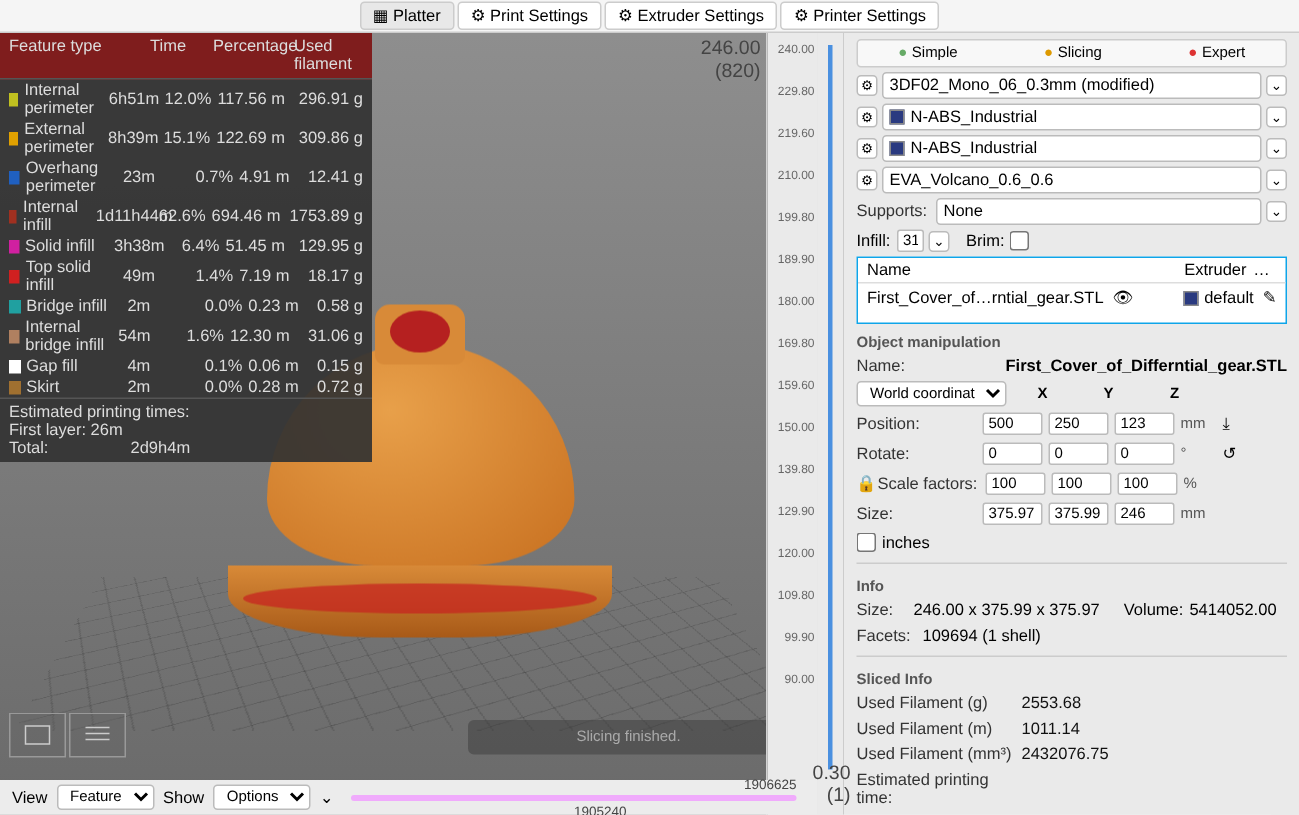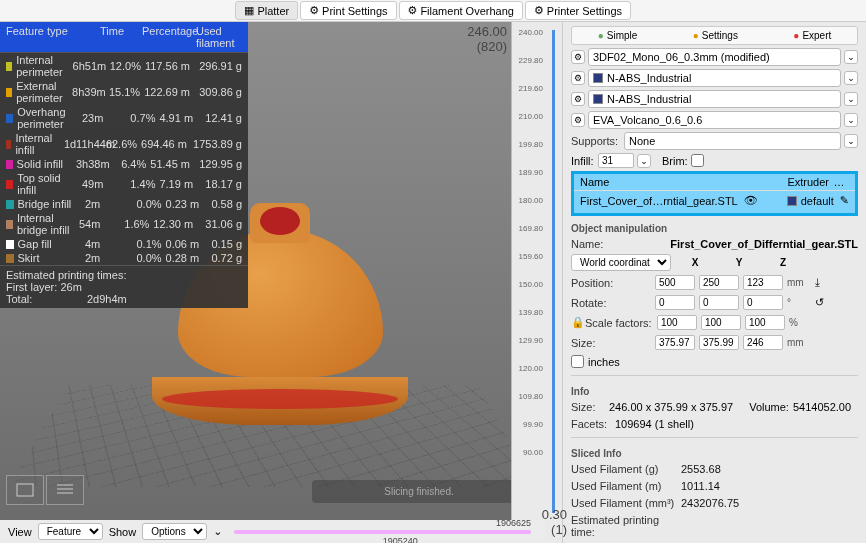--- a/index.html
+++ b/index.html
@@ -3,21 +3,21 @@
 <meta charset="utf-8">
 <style>
 * { margin: 0; padding: 0; box-sizing: border-box; font-family: -apple-system, Helvetica, Arial, sans-serif; font-size: 11px; }
 body { width: 866px; height: 543px; background: #ececec; display: flex; flex-direction: column; overflow: hidden; }
 .toolbar { height: 22px; background: #f5f5f5; display: flex; justify-content: center; align-items: center; gap: 2px; border-bottom: 1px solid #ccc; }
 .tbtn { padding: 2px 8px; background: #fff; border: 1px solid #ccc; border-radius: 3px; display: flex; align-items: center; gap: 3px; font-size: 10px; cursor: pointer; }
 .tbtn.active { background: #e8e8e8; }
 .main { flex: 1; display: flex; min-height: 0; }
 .viewport { position: relative; width: 545px; background: linear-gradient(#8e8e8e, #6a6a6a); }
 .legend { position: absolute; top: 0; left: 0; width: 248px; background: rgba(50,50,50,0.92); color: #ddd; font-size: 10px; }
-.legend-hdr { display: flex; background: #1d4ed8; padding: 3px 6px; border-bottom: 1px solid #555; font-size: 10px; }
+.legend-hdr { display: flex; background: #7f1d1d; padding: 3px 6px; border-bottom: 1px solid #555; font-size: 10px; }
 .lc1 { width: 94px; } .lc2 { width: 42px; } .lc3 { width: 50px; text-align: right; } .lc4 { flex: 1; text-align: left; padding-left: 4px; }
 .lrow { display: flex; padding: 1px 6px; align-items: center; }
 .sw { width: 9px; height: 9px; margin-right: 4px; display: inline-block; }
 .ltxt { width: 81px; } .ltime { width: 42px; } .lpct { width: 50px; text-align: right; }
 .lfil { flex: 1; text-align: left; padding-left: 4px; white-space: pre; }
 .legend-ft { padding: 3px 6px; border-top: 1px solid #555; }
 .model { position: absolute; bottom: 118px; left: 178px; }
 .dome { width: 205px; height: 148px; background: radial-gradient(ellipse at 40% 30%, #e8a04a, #c87020); border-radius: 50% 50% 35% 35% / 70% 70% 30% 30%; position: relative; }
 .dome::before { content: ''; position: absolute; top: -26px; left: 72px; width: 60px; height: 40px; background: #d88a38; border-radius: 10px 10px 6px 6px; }
 .dome::after { content: ''; position: absolute; top: -22px; left: 82px; width: 40px; height: 28px; background: #b52020; border-radius: 50%; }
@@ -44,21 +44,21 @@
 .modebar { display: flex; gap: 8px; border: 1px solid #ccc; background: #f8f8f8; border-radius: 3px; padding: 2px; justify-content: space-around; }
 .mode { font-size: 10px; padding: 1px 4px; display: flex; align-items: center; gap: 3px; }
 .mode.exp::before { content: '●'; color: #d33; }
 .mode.sim::before { content: '●'; color: #6a6; }
 .mode.adv::before { content: '●'; color: #d90; }
 .drow { display: flex; align-items: center; gap: 3px; }
 .dsel { flex: 1; background: #fff; border: 1px solid #bbb; border-radius: 3px; padding: 2px 4px; font-size: 10px; display: flex; align-items: center; gap: 4px; min-width: 0; overflow: hidden; white-space: nowrap; }
 .cog { width: 14px; height: 14px; border: 1px solid #bbb; border-radius: 3px; background: #fff; display: flex; align-items: center; justify-content: center; font-size: 9px; }
 .chip { width: 10px; height: 10px; border: 1px solid #888; display: inline-block; }
 .section-hdr { font-size: 10px; color: #555; font-weight: bold; margin-top: 4px; }
-.objlist { background: #7dd3fc; border: 3px solid #0ea5e9; height: 100px; }
+.objlist { background: #ffffff; border: 1px solid #0ea5e9; height: 100px; }
 .objhdr { display: flex; border-bottom: 1px solid #ddd; padding: 2px 6px; font-size: 10px; }
 .objrow { display: flex; padding: 3px 6px; align-items: center; font-size: 10px; }
 .eye { margin: 0 6px; }
 .extlbl { margin-left: auto; display: flex; align-items: center; gap: 4px; }
 .field-row { display: flex; align-items: center; gap: 4px; margin: 1px 0; }
 .flabel { width: 80px; font-size: 11px; color: #333; }
 .fbox { width: 40px; background: #fff; border: 1px solid #bbb; border-radius: 2px; padding: 1px 3px; font-size: 10px; text-align: left; }
 .funit { width: 24px; font-size: 10px; color: #555; }
 .kvrow { display: flex; font-size: 10px; gap: 4px; margin: 1px 0; }
 .kvl { width: 106px; color: #333; } .kvv { color: #111; }
@@ -73,21 +73,21 @@
   <div class="tbtn active">
       <span>▦</span>
       <span>Platter</span>
     </div>
   <div class="tbtn">
       <span>⚙</span>
       <span>Print Settings</span>
     </div>
   <div class="tbtn">
       <span>⚙</span>
-      <span>Filament Overhang</span>
+      <span>Extruder Settings</span>
     </div>
   <div class="tbtn">
       <span>⚙</span>
       <span>Printer Settings</span>
     </div>
 </div>
 
 <div class="main">
 
   <div class="viewport">
@@ -242,21 +242,21 @@
   <div class="rpanel">
     <div class="ruler-v2">
       <div class="vslider2"></div>
       <div style="position:absolute;bottom:6px;left:-6px;font-size:13px;color:#444;white-space:pre;text-align:right;width:28px">0.30
 (1)</div>
     </div>
 
     <div class="rcontent">
       <div class="modebar">
         <span class="mode sim">Simple</span>
-        <span class="mode adv">Settings</span>
+        <span class="mode adv">Slicing</span>
         <span class="mode exp">Expert</span>
       </div>
 
       <div class="drow">
         <span class="cog">⚙</span>
         <div class="dsel">
             <span>3DF02_Mono_06_0.3mm (modified)</span>
           </div>
         <span class="cog">⌄</span>
       </div>
@@ -286,21 +286,21 @@
 
       <div class="drow">
         <span class="flabel" style="width:50px">Supports:</span>
         <div class="dsel">
             <span>None</span>
           </div>
         <span class="cog">⌄</span>
       </div>
       <div class="drow">
         <span style="width:24px">Infill:</span>
-        <input class="fbox" style="width: 36px;" value="31">
+        <input class="fbox" style="width: 18px;" value="31">
         <span class="cog">⌄</span>
         <span style="margin-left:8px">Brim:</span>
         <input type="checkbox" style="">
       </div>
 
       <div class="objlist">
         <div class="objhdr">
           <span style="flex:1">Name</span>
           <span>Extruder</span>
           <span style="width:20px;text-align:center">…</span>

